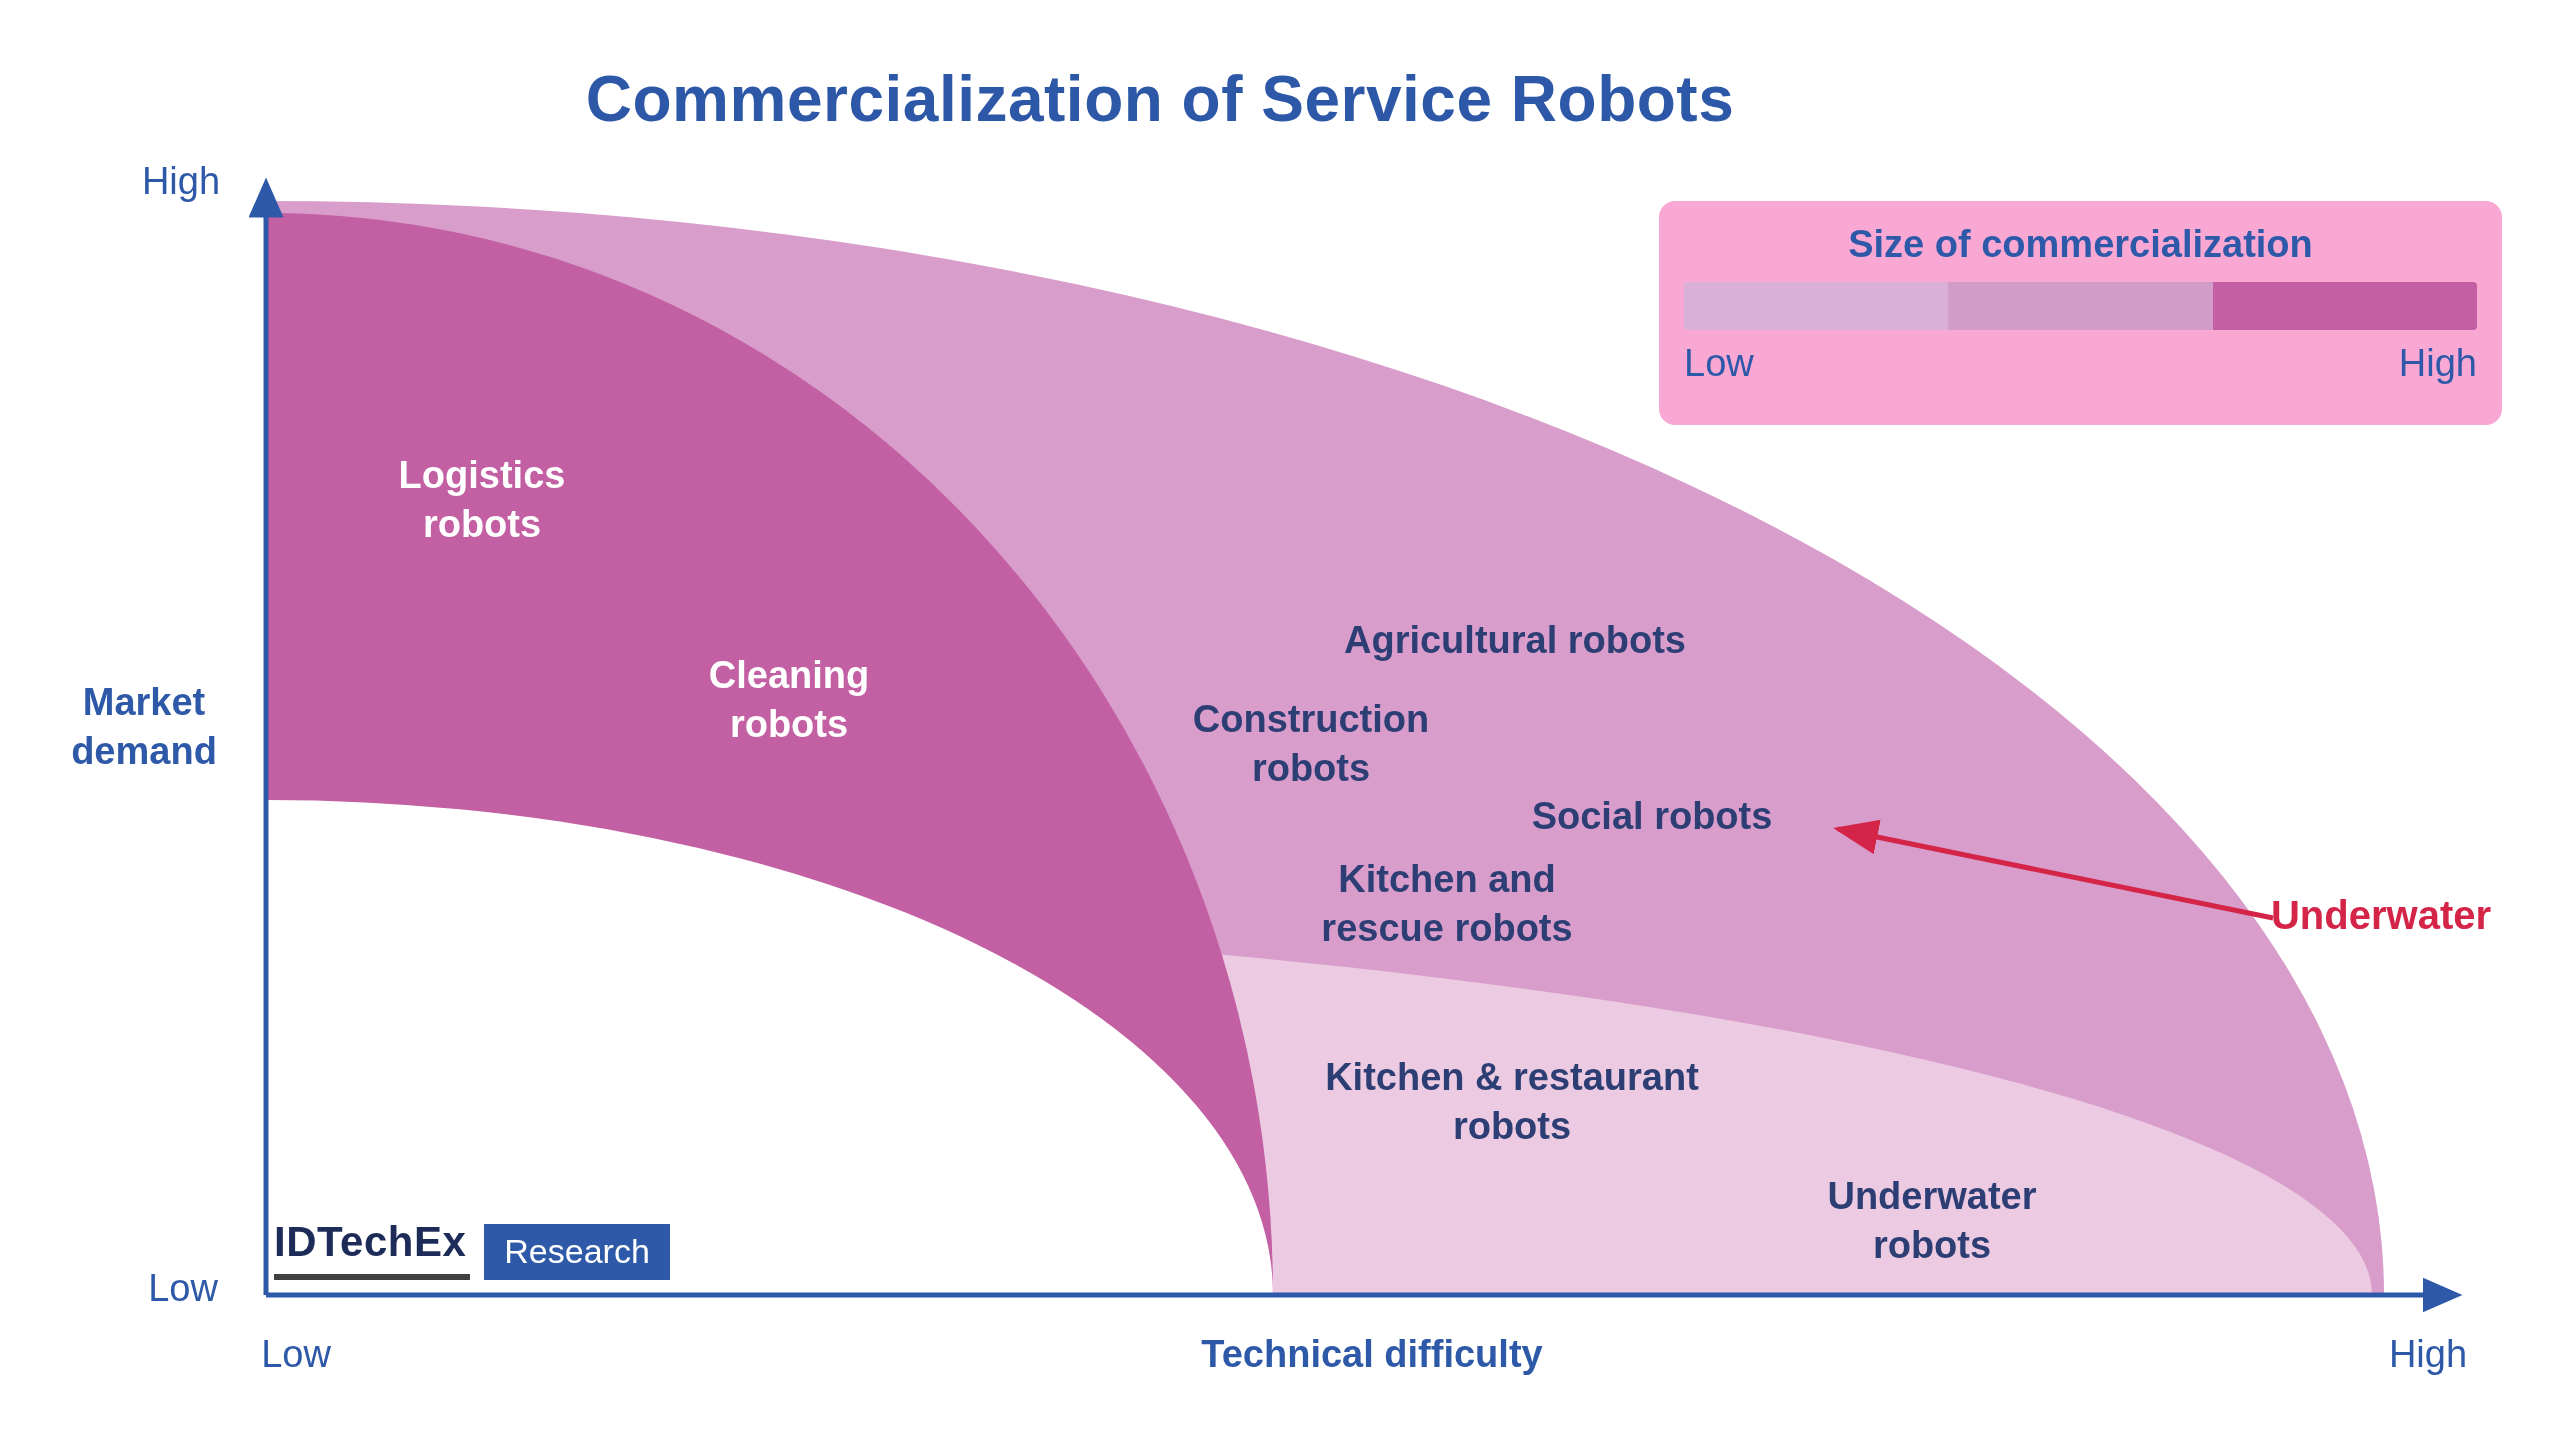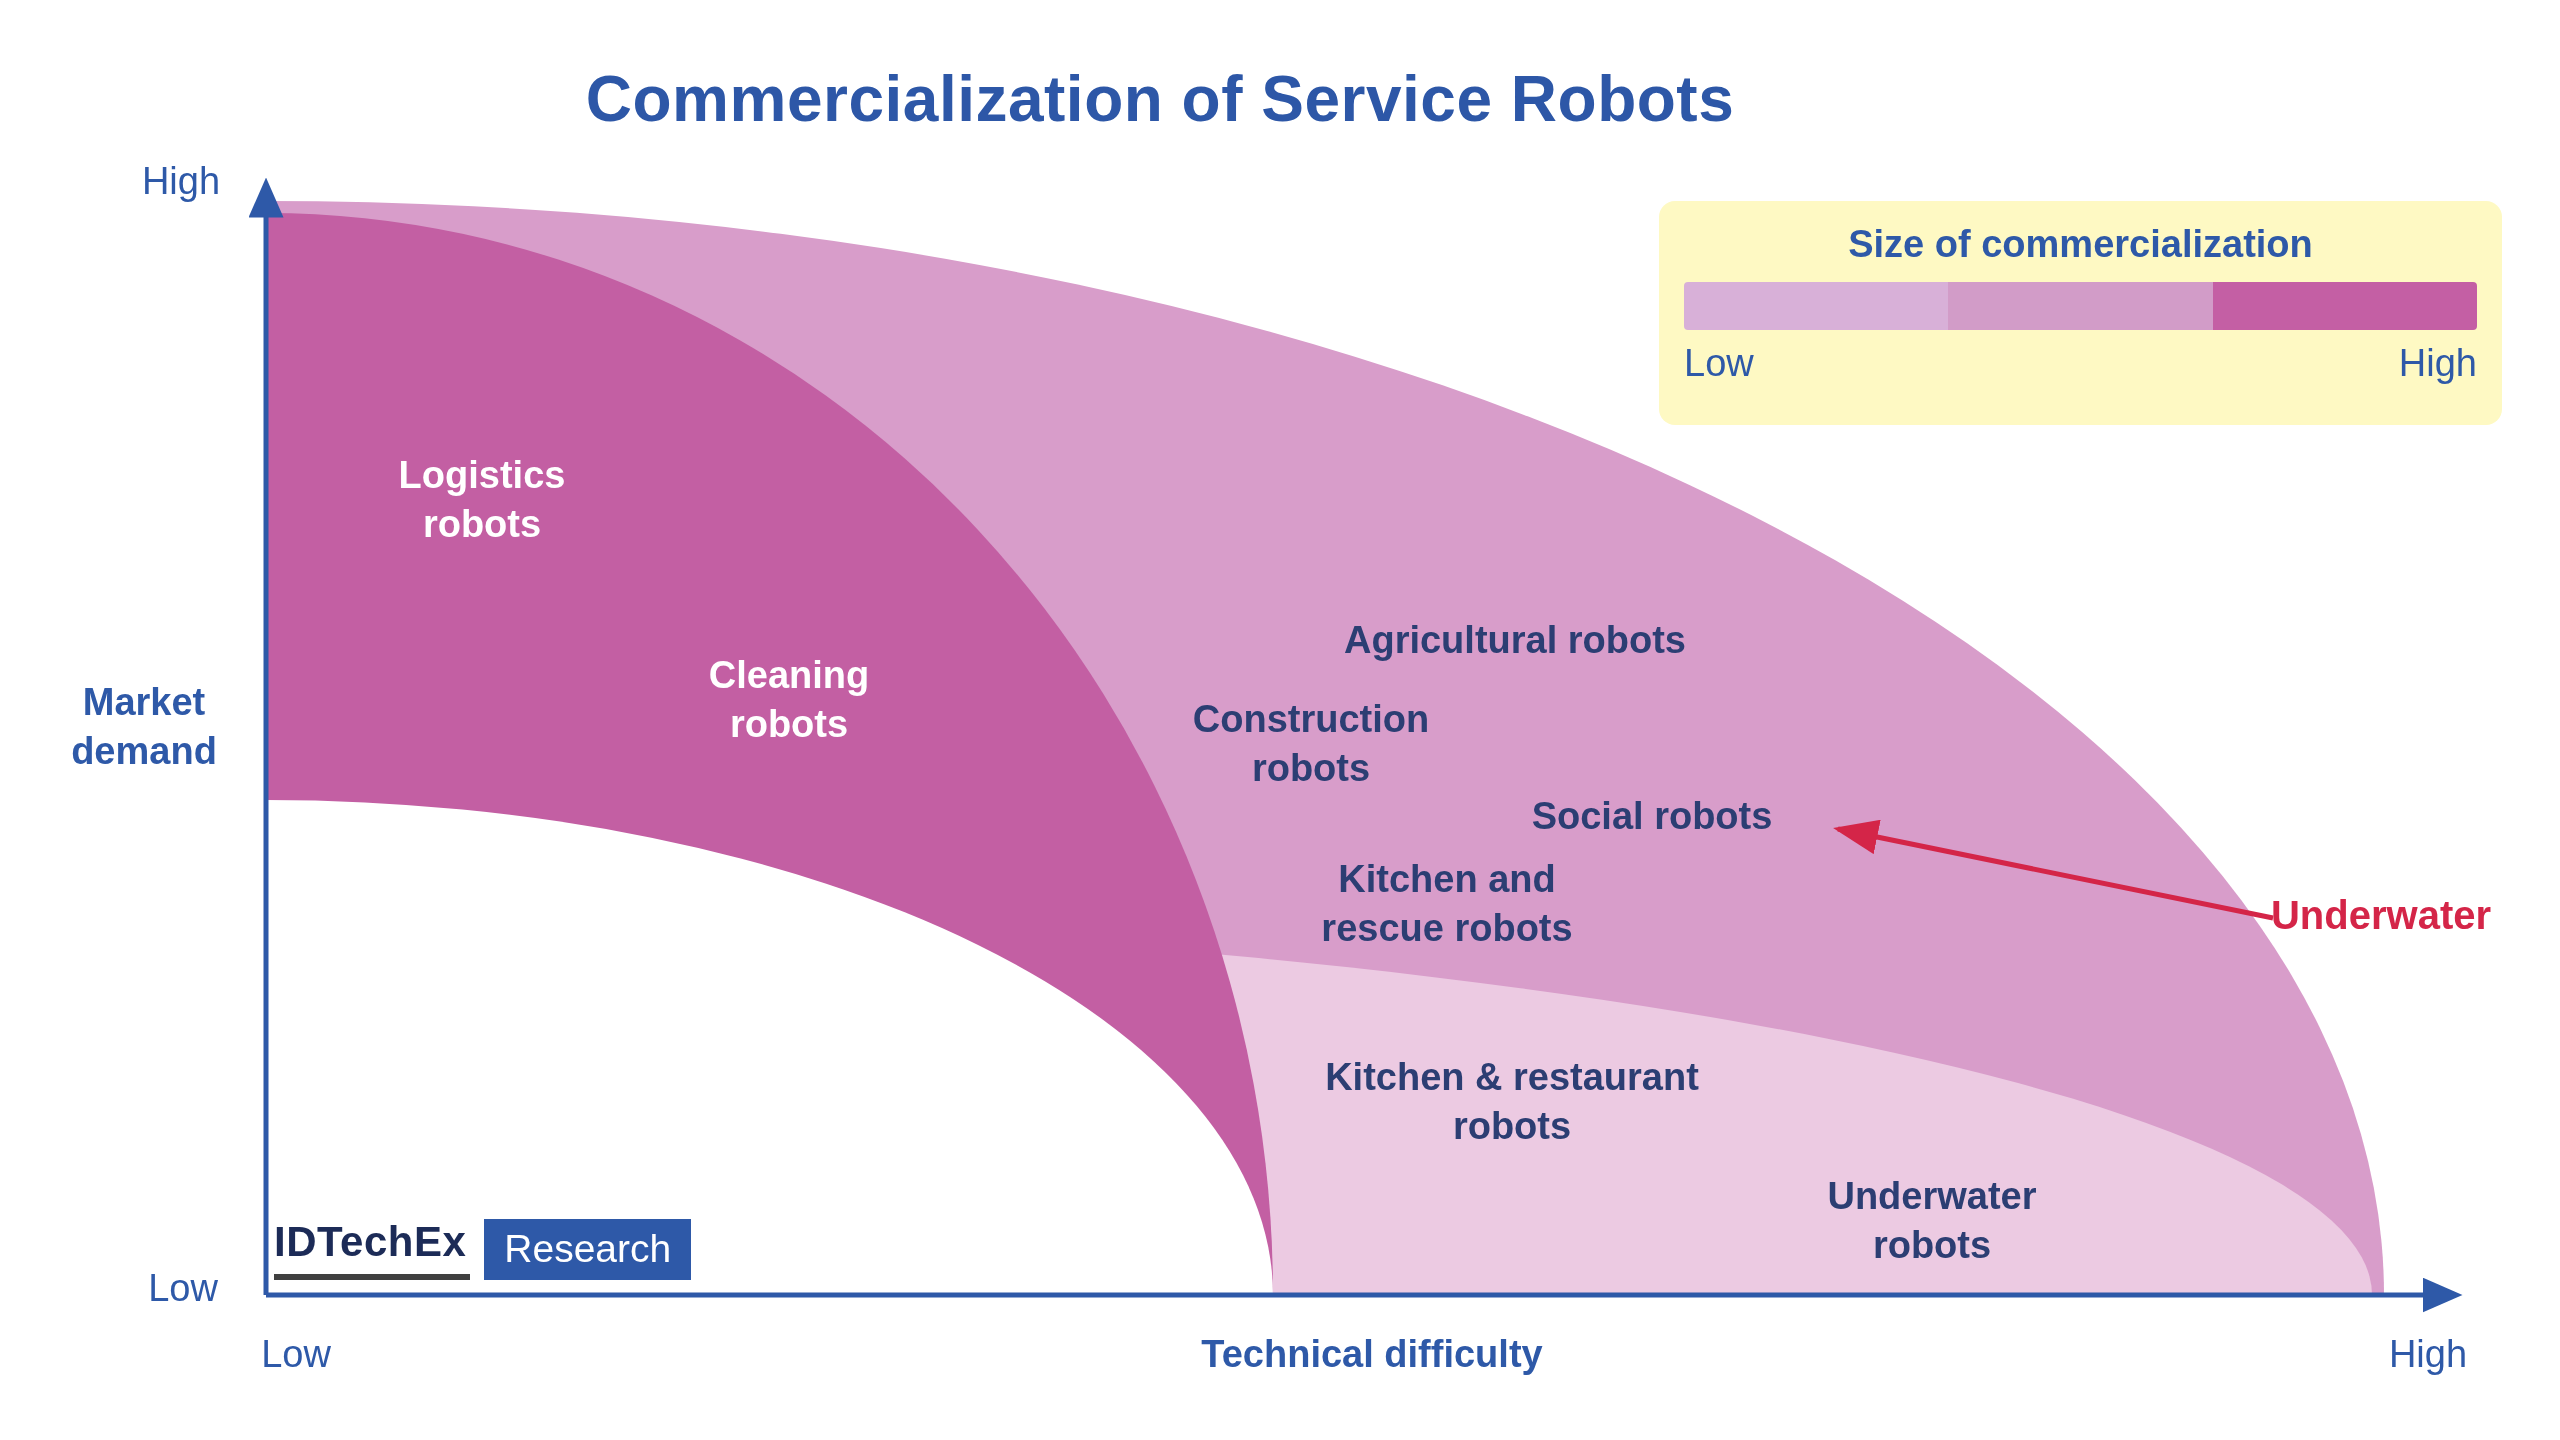--- a/index.html
+++ b/index.html
@@ -23,21 +23,21 @@
     background:#ddeaf7; border-radius:16px; padding:22px 25px 0 25px; }
   .legend-title { text-align:center; font-size:38px; font-weight:700; color:#2e59a8; }
   .legend-bar { display:flex; height:48px; margin-top:16px; border-radius:4px; overflow:hidden; }
   .legend-seg { flex:1 1 0; }
   .legend-scale { display:flex; justify-content:space-between; margin-top:12px;
     font-size:38px; font-weight:500; color:#2e59a8; }
 
   .brand { position:absolute; left:274px; top:1218px; display:flex; align-items:flex-end; }
   .brand-name { font-size:42px; font-weight:700; color:#1c2b57; letter-spacing:0.5px;
     border-bottom:6px solid #404040; padding:0 4px 8px 0; }
-  .brand-badge { background:#2e59a8; color:#ffffff; font-size:39px; font-weight:400;
+  .brand-badge { background:#2e59a8; color:#ffffff; font-size:34px; font-weight:400;
     padding:8px 20px 9px 20px; margin-left:14px; }
 </style>
 </head>
 <body>
 
 <div class="stage">
 
   <svg class="chart-layer" viewBox="0 0 2560 1440" xmlns="http://www.w3.org/2000/svg">
     <defs>
       <marker id="axisArrow" markerWidth="8" markerHeight="7" refX="6.5" refY="3.5" orient="auto">
@@ -80,21 +80,21 @@
   <div class="lbl band-label" style="left:1616px; top:816px;margin-left:36px;">Social robots</div>
   <div class="lbl band-label" style="left:1447px; top:904px;">Kitchen and
 rescue robots</div>
   <div class="lbl band-label" style="left:1512px; top:1102px;">Kitchen &amp; restaurant
 robots</div>
   <div class="lbl band-label" style="left:1932px; top:1210px;margin-top:11px;">Underwater
 robots</div>
 
   <div class="lbl regulations" style="left:2381px; top:916px;">Underwater</div>
 
-  <div class="legend" style="background: #fef9c3;">
+  <div class="legend" style="background: #f9a8d4;">
     <div class="legend-title">Size of commercialization</div>
     <div class="legend-bar">
       <div class="legend-seg" style="background: rgb(216, 176, 216);"></div>
       <div class="legend-seg" style="background: rgb(210, 156, 200);"></div>
       <div class="legend-seg" style="background: rgb(196, 95, 164);"></div>
     </div>
     <div class="legend-scale">
       <span>Low</span>
       <span>High</span>
     </div>

